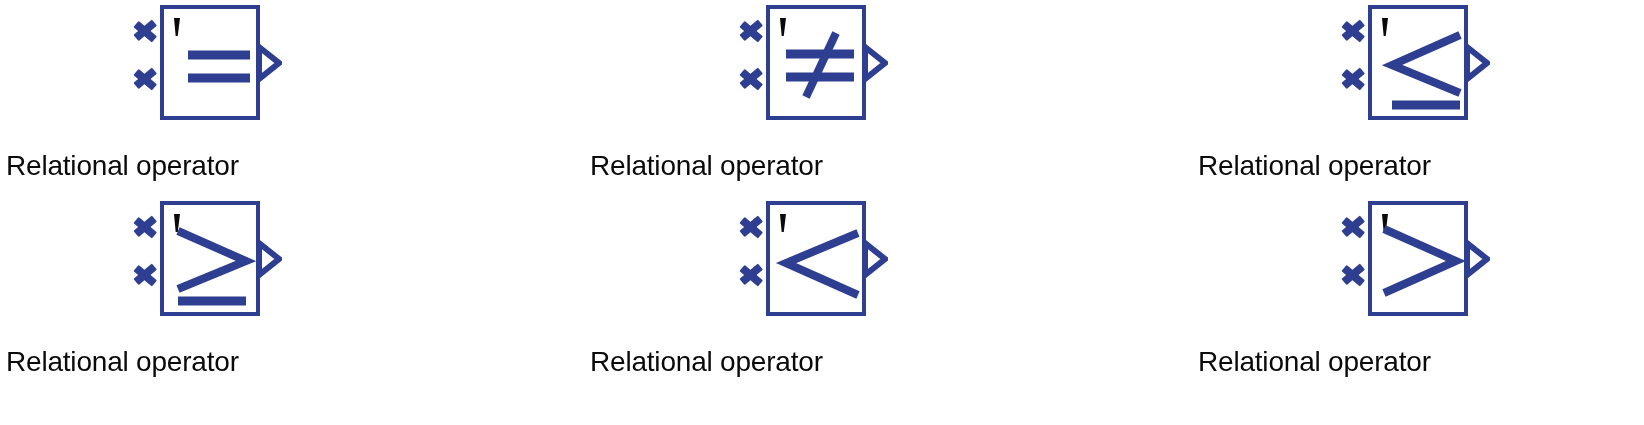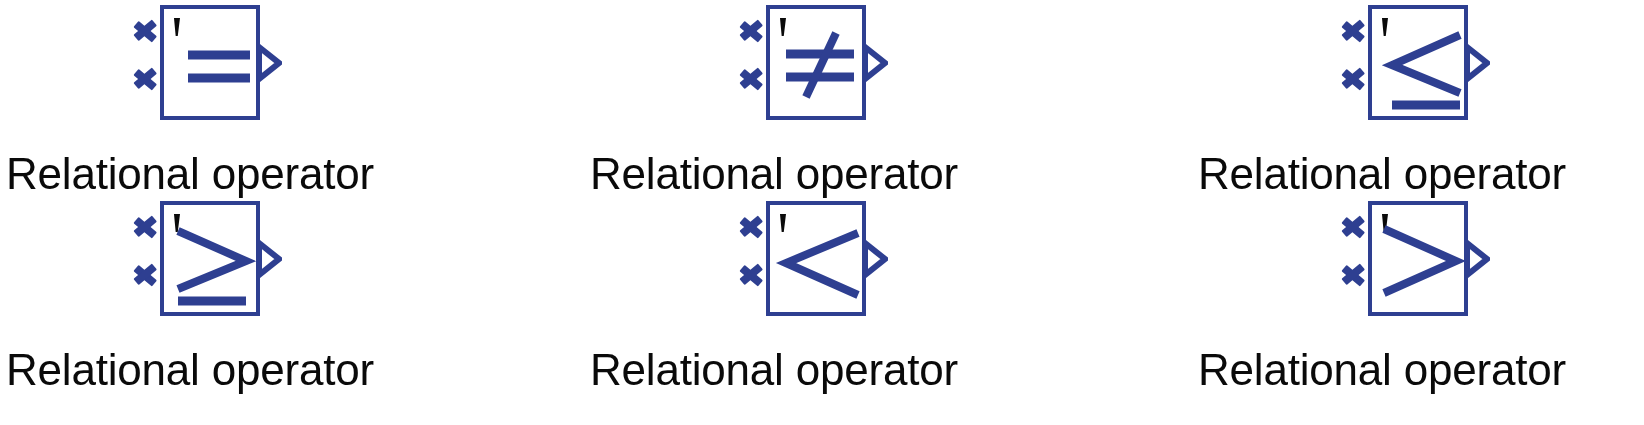--- a/index.html
+++ b/index.html
@@ -52,21 +52,21 @@
 
   
   .glyph{position:absolute;left:48px;top:5px;width:100px;height:115px;}
   .glyph svg{display:block;}
 
   
   .caption{
     position:absolute;
     white-space:nowrap;
     color:#0a0a0a;
-    font-size:44px;
+    font-size:28px;
     line-height:1;
     letter-spacing:-0.2px;
     font-weight:400;
   }
 </style>
 </head>
 <body>
 
 <div id="canvas">
     <div class="cell" style="left: 0px; top: 0px;">

